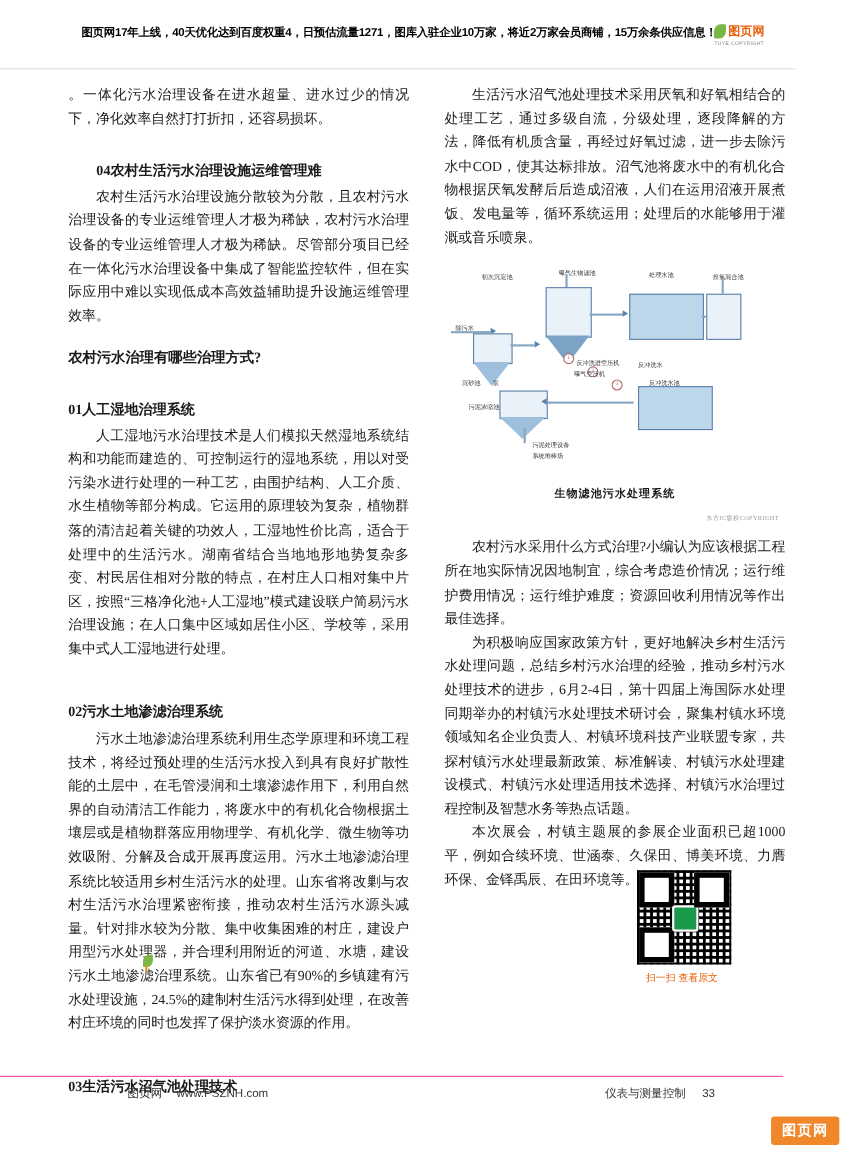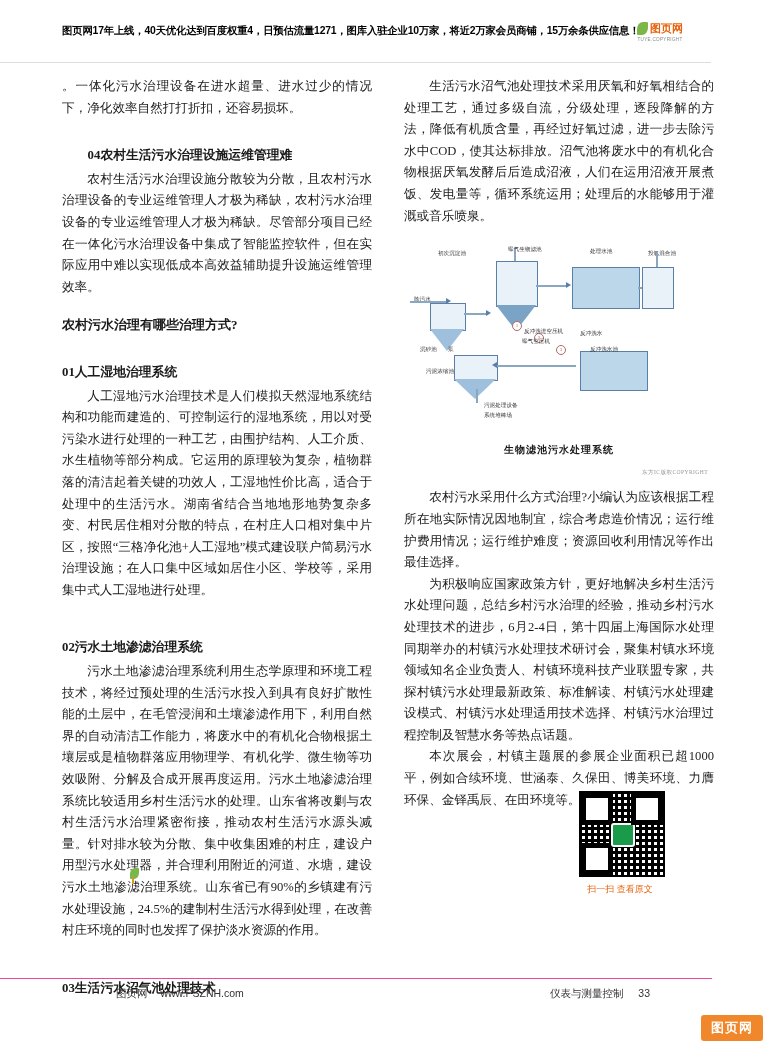--- a/index.html
+++ b/index.html
@@ -25,20 +25,21 @@
   
   .top-banner {
     position: absolute;
     left: 0; top: 0;
     width: 711px;
     height: 62px;
     background: #ffffff;
     border-bottom: 1px solid #dddddd;
     display: flex;
     align-items: center;
+    padding-left: 12px;
   }
   .banner-text {
     font-size: 10.4px;
     font-family: "Liberation Sans", sans-serif;
     color: #000000;
     font-weight: bold;
     padding-left: 62px;
     line-height: 1.3;
     letter-spacing: -0.2px;
   }

